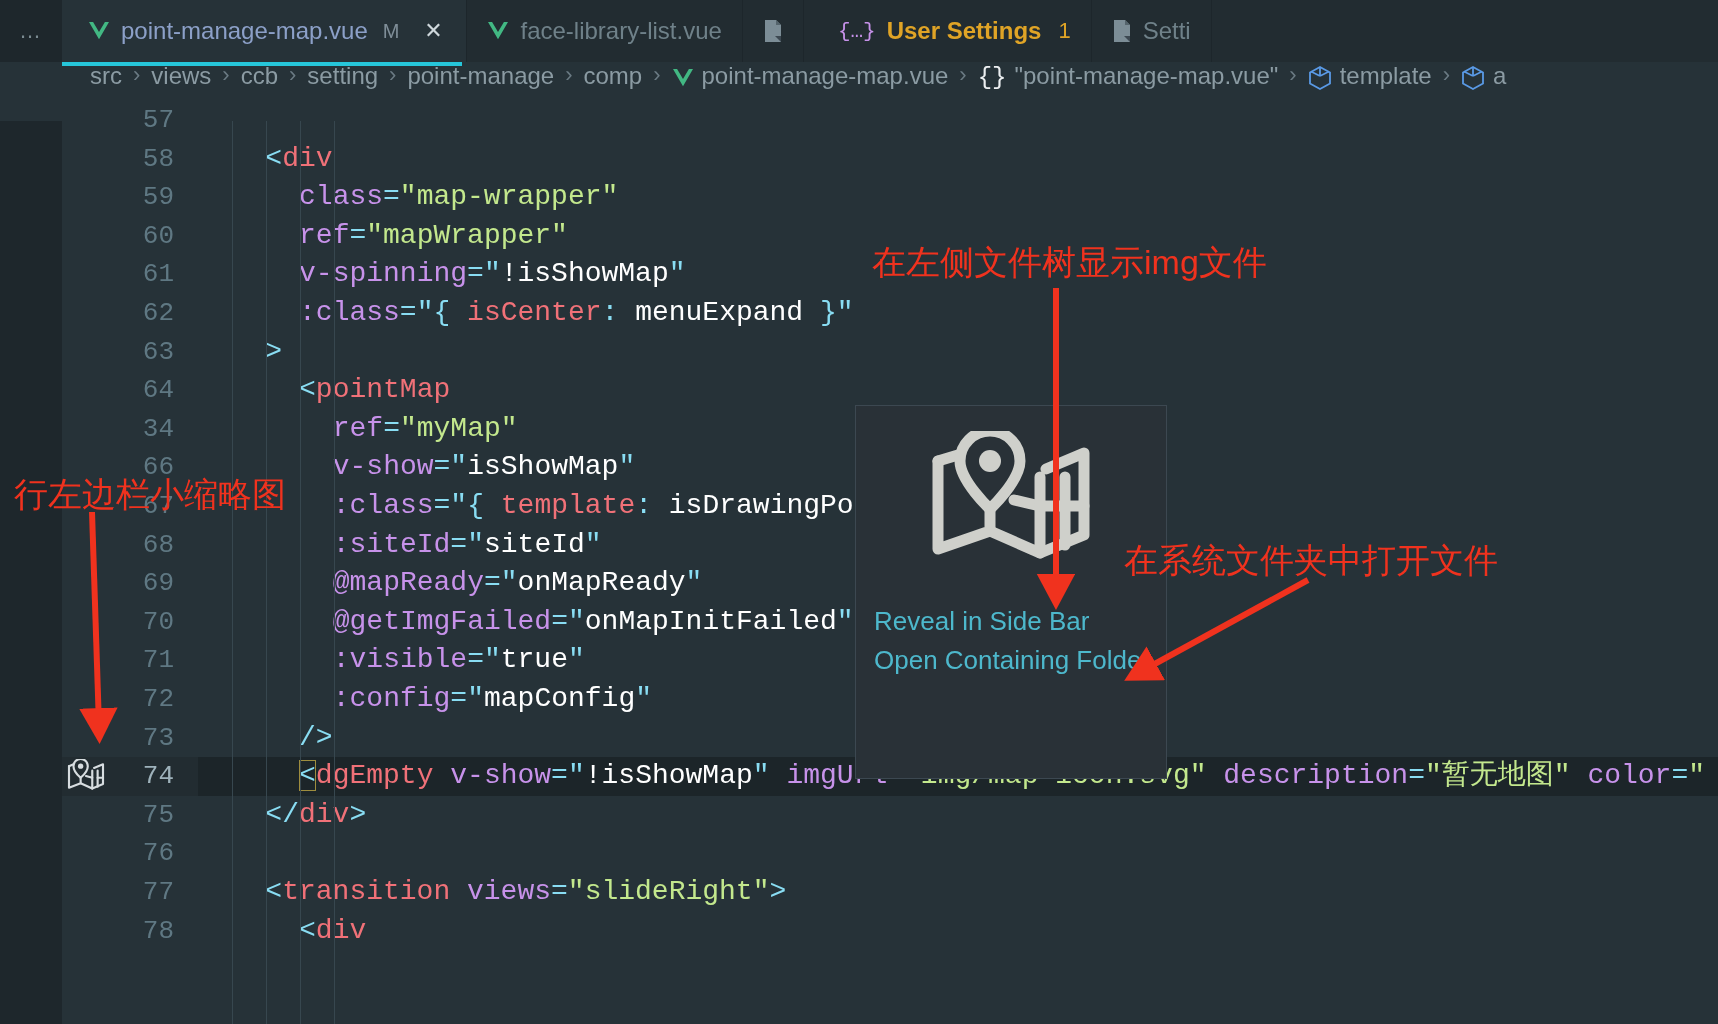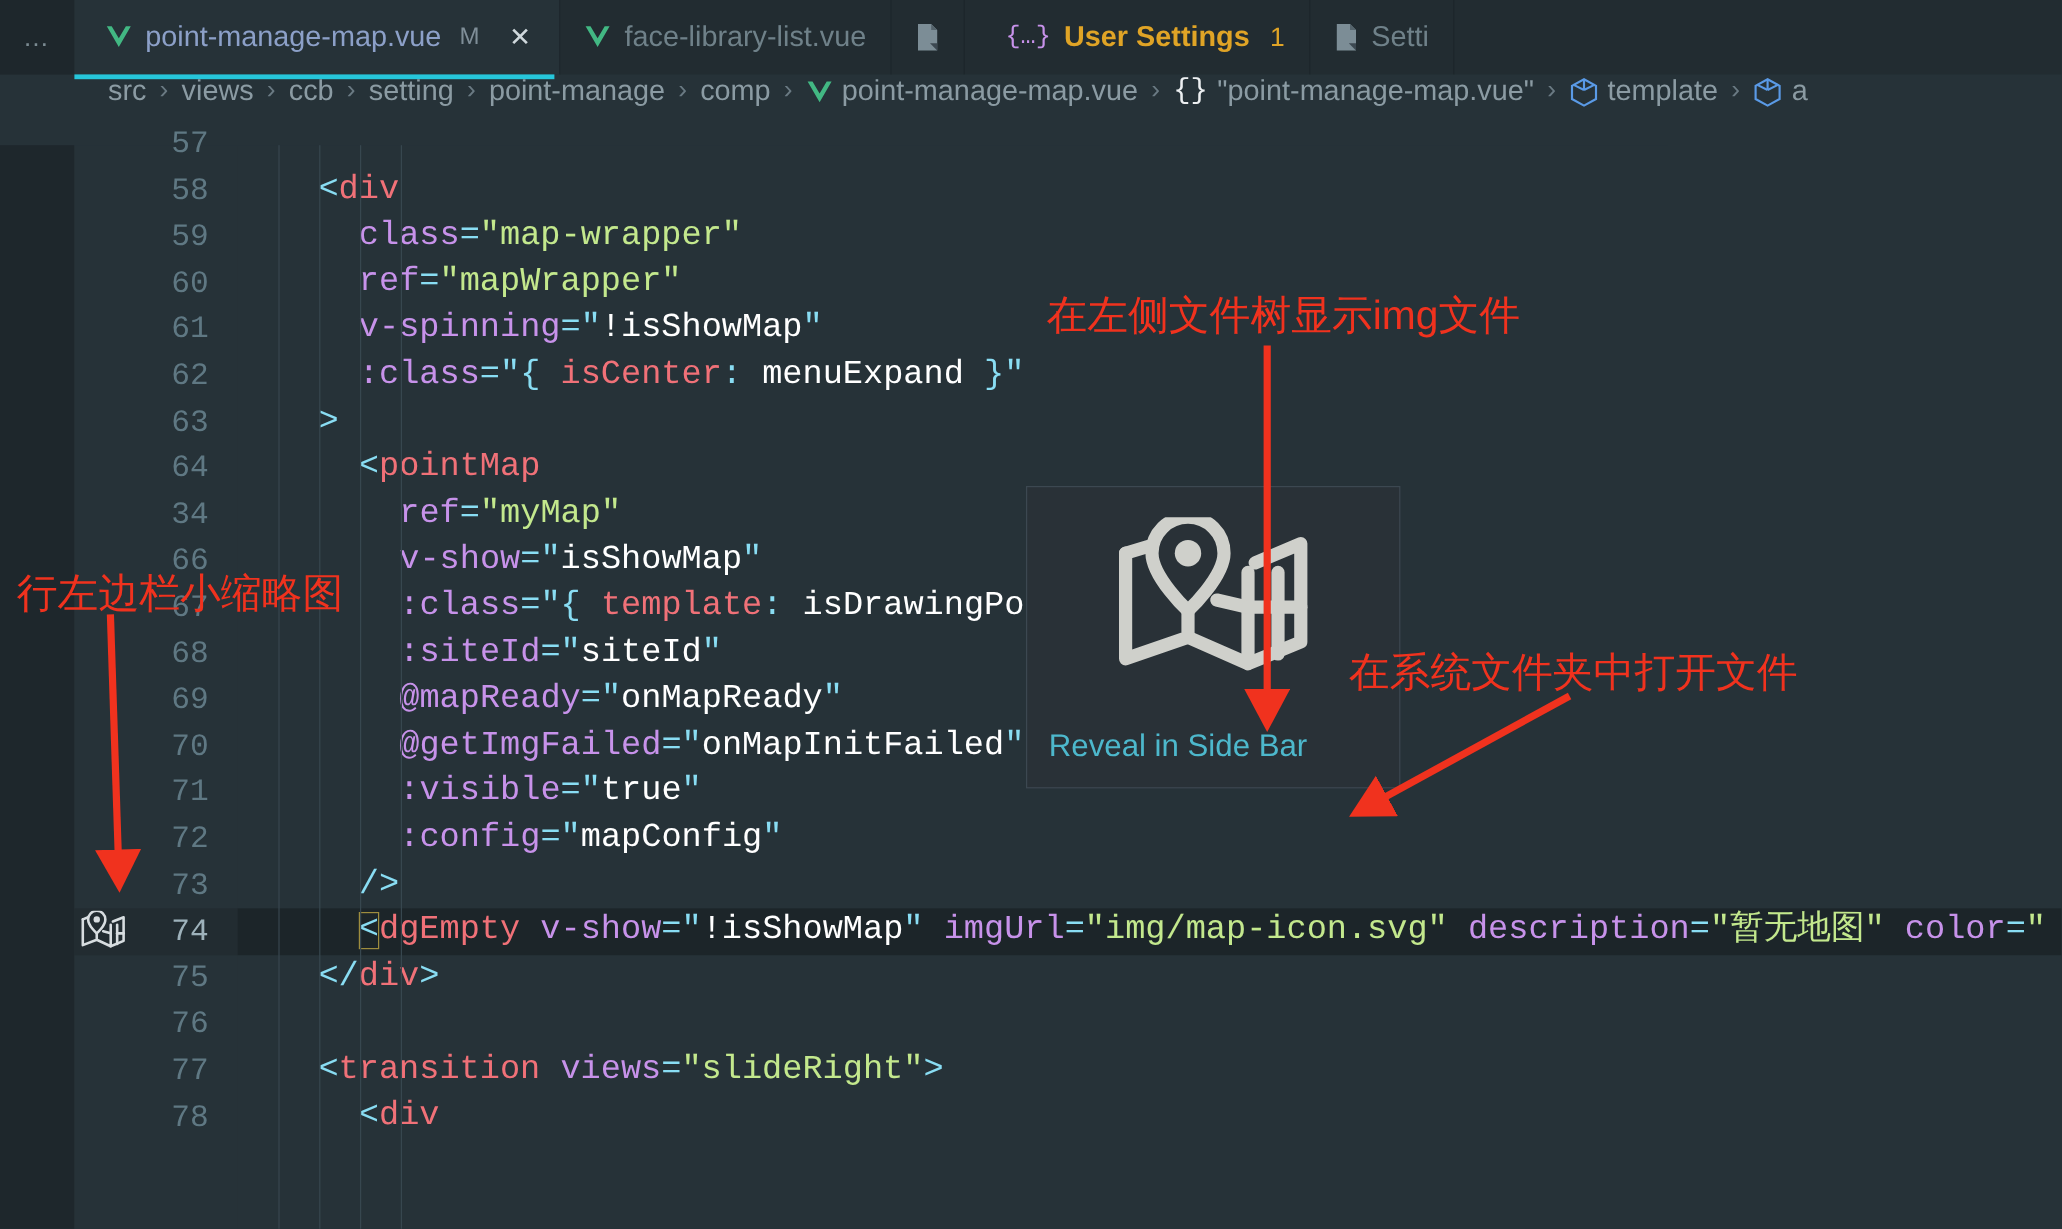--- a/index.html
+++ b/index.html
@@ -90,21 +90,21 @@
   .t-attr     { color: #c792ea; }
   .t-str      { color: #c3e88d; }
   .t-white    { color: #ffffff; }
   .t-prop     { color: #f07178; }
   .t-plain    { color: #eeffff; }
   .t-cyan     { color: #89ddf3; }
   .bracket-box { outline: 1px solid #9e8d3e; outline-offset: -1px; }
 
   
   .preview-widget {
-    position: absolute; left: 855px; top: 405px; width: 312px; height: 252px;
+    position: absolute; left: 855px; top: 405px; width: 312px; height: 374px;
     background: #293137; border: 1px solid #3c4851;
   }
   .preview-img-area {
     height: 200px; display: flex; align-items: center; justify-content: center;
   }
   .preview-link {
     color: #4db8cc; font-size: 26px; padding: 0 18px; margin-bottom: 8px;
     white-space: nowrap;
   }
   .preview-dims {
@@ -335,20 +335,21 @@
           <path d="M137 46 L137 114"></path>
           <path d="M10 30 L30 24"></path>
         </g>
         <g fill="none" stroke="#cfd0cb" stroke-width="11" stroke-linejoin="round" stroke-linecap="round">
           <path d="M62 78 C62 78 92 50 92 30 A30 30 0 1 0 32 30 C32 50 62 78 62 78 Z"></path>
         </g>
         <circle cx="62" cy="30" r="11" fill="#cfd0cb"></circle>
       </svg>
     </div>
     <div class="preview-link">Reveal in Side Bar</div>
+    <div class="preview-link">Open Containing Folder</div>
   </div>
 
   <div class="anno" id="anno0" style="left: 872px; top: 240px;">在左侧文件树显示img文件</div>
   <div class="anno" id="anno1" style="left: 1124px; top: 538px;">在系统文件夹中打开文件</div>
   <div class="anno" id="anno2" style="left: 14px; top: 472px;">行左边栏小缩略图</div>
 
   <svg class="anno-svg">
     <defs>
       <marker id="ah" markerWidth="7" markerHeight="7" refX="3" refY="3.2" orient="auto">
         <path d="M0,0 L6,3.2 L0,6.4 Z" fill="#f0321e"></path>

